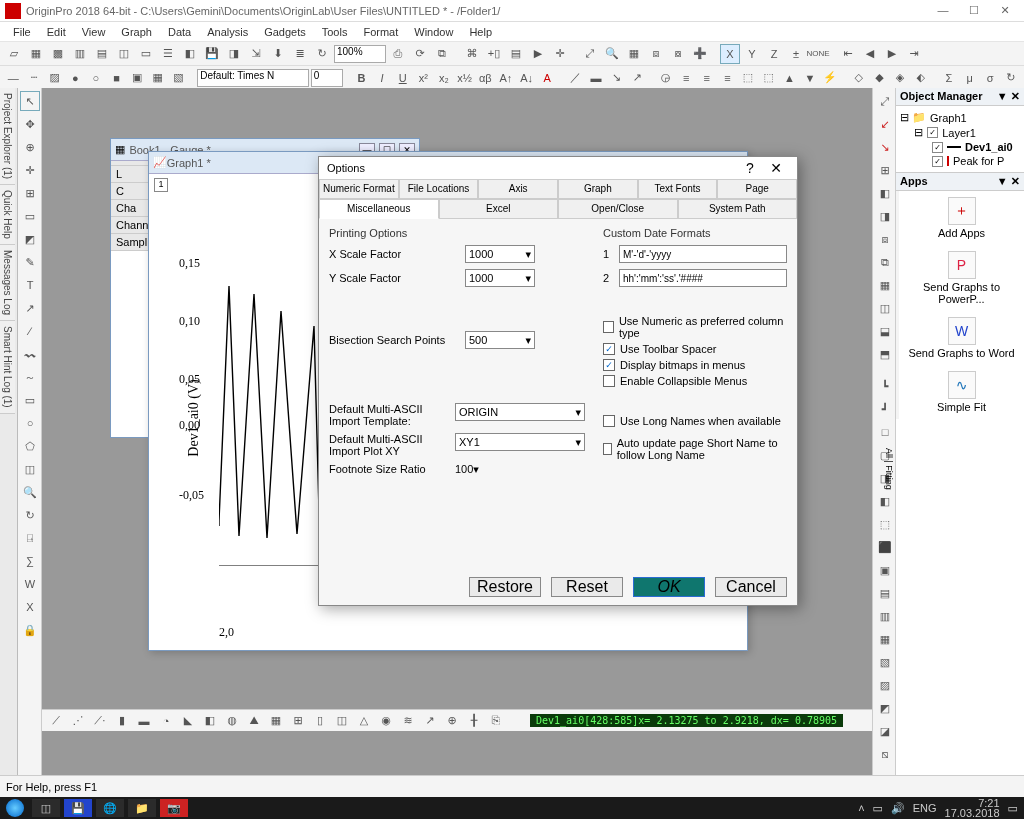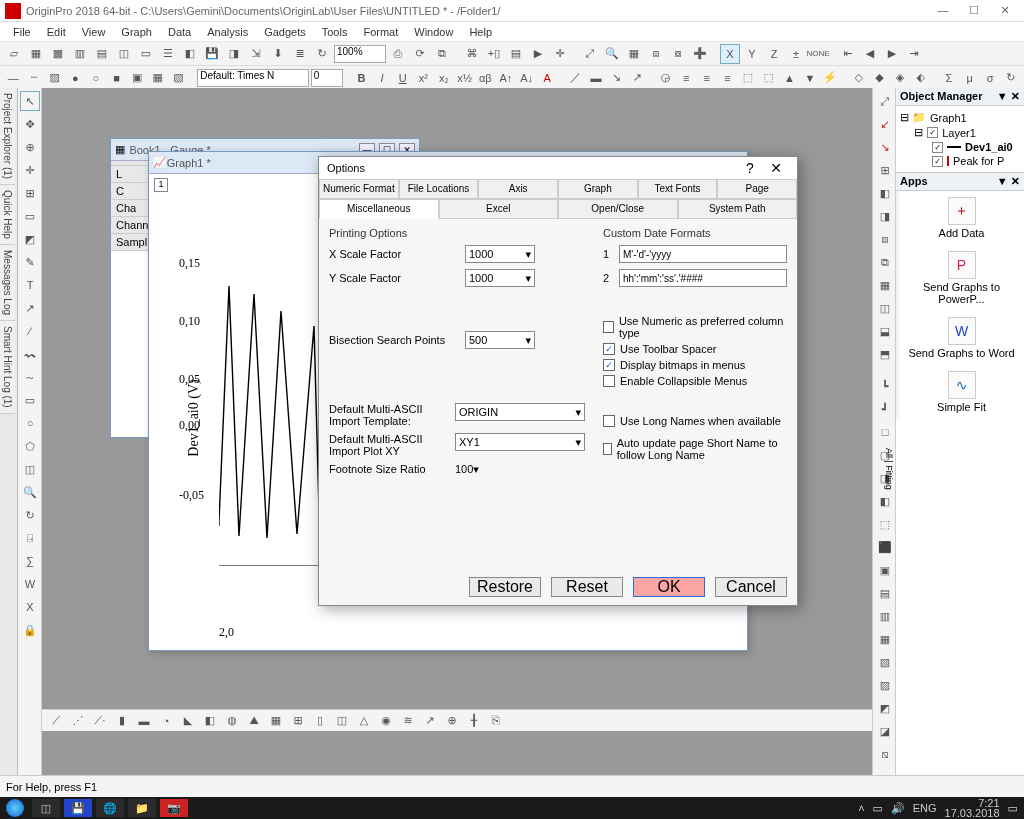--- a/index.html
+++ b/index.html
@@ -74,21 +74,21 @@
 .frow label { width:130px; font-size:11px; }
 .frow .sel { width:70px; height:18px; border:1px solid #888; background:#fff; font-size:10px; display:flex;align-items:center;justify-content:space-between;padding:0 3px;}
 .frow .txt { flex:1; height:18px; border:1px solid #888; background:#fff; font-size:10px; padding:0 3px;}
 .chk { display:flex; align-items:center; gap:5px; margin-bottom:4px; font-size:11px;}
 .chk .box{width:12px;height:12px;border:1px solid #666;background:#fff;font-size:9px;line-height:10px;text-align:center;color:#06c;}
 .wide-row { display:flex; align-items:flex-start; gap:6px; margin-bottom:6px; }
 .wide-row label { width:120px; font-size:11px; }
 .wide-row .sel2 { width:130px; height:18px; border:1px solid #888; background:#fff; font-size:10px; display:flex;align-items:center;justify-content:space-between;padding:0 3px;}
 .dlg-btns { position:absolute; bottom:8px; right:10px; display:flex; gap:10px;}
 .dlg-btns button { width:72px; height:20px; border:1px solid #888; background:#eaeaea; font-size:16px;}
-.dlg-btns button.primary { border:1px solid #2a6bd4; background:#fca5a5;}
+.dlg-btns button.primary { border:1px solid #2a6bd4; background:#0f766e;font-style:italic;}
 
 .status-bar { position:absolute; left:0; right:0; bottom:22px; height:22px; background:#f4f4f4; border-top:1px solid #ccc; display:flex; align-items:center; font-size:10px; padding:0 6px; gap:10px;}
 .status-dark { background:#0a3a0a; color:#6f6; padding:1px 6px; font-family:monospace; font-size:10px;}
 .taskbar { position:absolute; left:0; right:0; bottom:0; height:22px; background:#1a1a1a; display:flex; align-items:center; padding:0 6px; color:#ccc; font-size:10px;}
 .taskbar .start{width:18px;height:18px;border-radius:50%;background:radial-gradient(circle,#6cf,#06c);margin-right:8px;}
 .taskbar .titem{width:28px;height:18px;background:#2b2b2b;margin-right:4px;display:flex;align-items:center;justify-content:center;}
 .taskbar .sp{flex:1;}
 .taskbar .tray{display:flex;align-items:center;gap:8px;}
 .color-row { position:absolute; bottom:44px; left:42px; right:152px; height:22px; background:#f4f4f4; border-top:1px solid #ccc; display:flex; align-items:center; gap:2px; padding:0 4px;}
 
@@ -381,21 +381,21 @@
             <span class="line-r"></span> 
             <span>Peak for P</span>
           </div>
       </div>
       <div class="apps">
         <div class="panel-head">
             <span>Apps</span>
             <span>▼ ✕</span>
           </div>
         <div style="border-left:3px solid #f4f4f4">
-        <div class="app-item"><div class="app-icon">＋</div><span>Add Data</span></div>
+        <div class="app-item"><div class="app-icon">＋</div><span>Add Apps</span></div>
         <div class="app-item"><div class="app-icon" style="color:#d24">P</div><span>Send Graphs to PowerP...</span></div>
         <div class="app-item"><div class="app-icon" style="color:#24c">W</div><span>Send Graphs to Word</span></div>
         <div class="app-item"><div class="app-icon" style="color:#27b">∿</div><span>Simple Fit</span></div>
         </div>
         <div style="writing-mode:vertical-rl;position:absolute;right:130px;top:360px;font-size:9px">All | Fitting</div>
       </div>
     </div>
   </div>
 
   <div class="color-row">
@@ -414,20 +414,21 @@
     <span class="tb-btn">▯</span>
     <span class="tb-btn">◫</span>
     <span class="tb-btn">△</span>
     <span class="tb-btn">◉</span>
     <span class="tb-btn">≋</span>
     <span class="tb-btn">↗</span>
     <span class="tb-btn">⊕</span>
     <span class="tb-btn">╂</span>
     <span class="tb-btn">⎘</span>
     <span class="tb-sep" style="width:20px"></span>
+    <span class="status-dark">Dev1_ai0[428:585]x= 2.13275 to 2.9218, dx= 0.78905</span>
   </div>
 
 </div>
 
 <div class="options-dlg">
   <div class="dlg-title">
     <span class="sp">Options</span>
     <span class="x">?</span>
     <span class="x">✕</span>
   </div>

